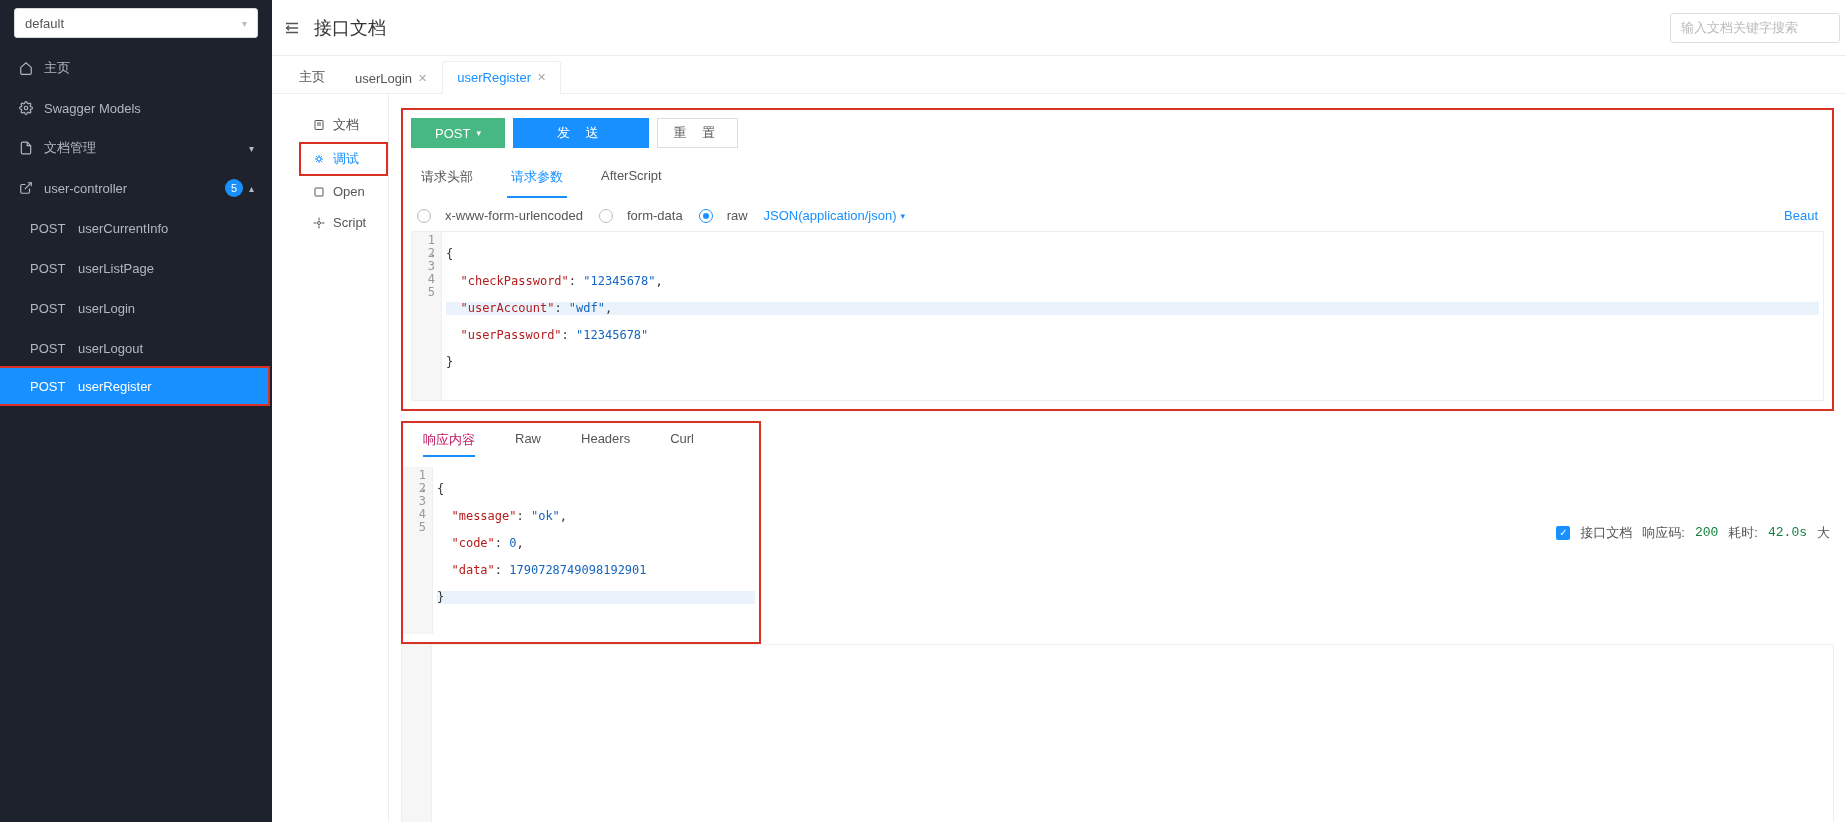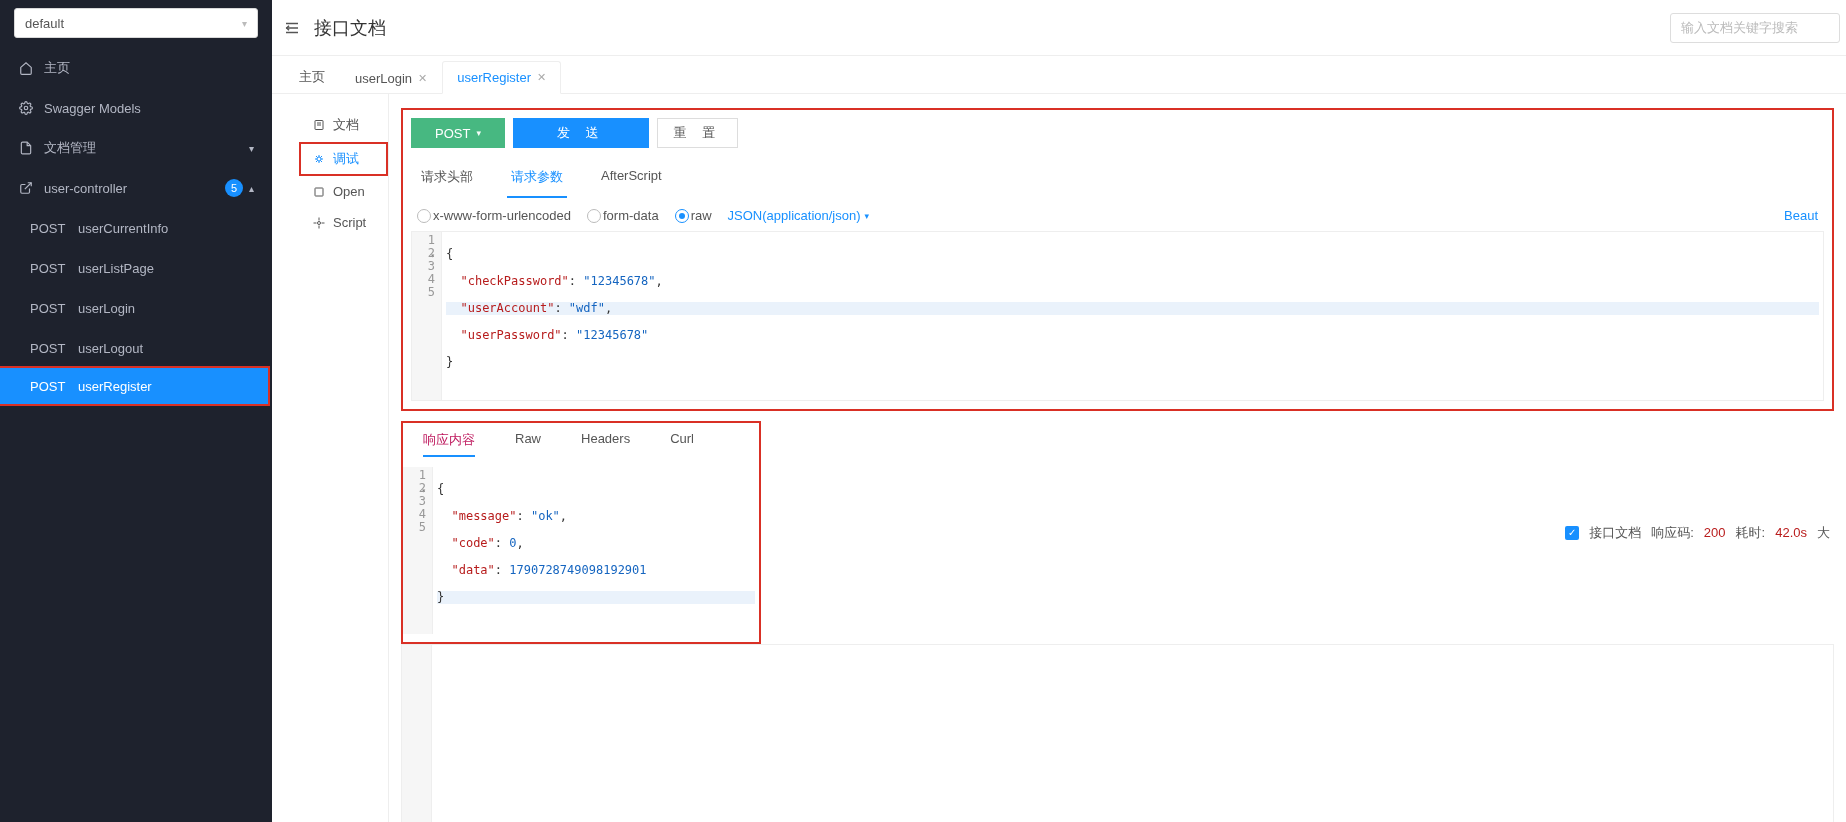--- a/index.html
+++ b/index.html
@@ -41,21 +41,21 @@
 .actionbar { display: flex; gap: 8px; align-items: stretch; margin-bottom: 14px; }
 .method-btn { background: #47b881; color: #fff; border: none; padding: 0 24px; height: 30px; display: flex; align-items: center; gap: 6px; cursor: pointer; font-size: 13px; }
 .method-btn .dd { font-size: 9px; opacity: 0.95; }
 .url-input { flex: 1; border: 1px solid #ddd; padding: 0 10px; height: 30px; font-size: 13px; color: #555; display: flex; align-items: center; }
 .send-btn { background: #1890ff; color: #fff; border: none; padding: 0 44px; height: 30px; cursor: pointer; font-size: 13px; letter-spacing: 6px; }
 .reset-btn { background: #fff; border: 1px solid #ddd; padding: 0 16px; height: 30px; cursor: pointer; font-size: 13px; letter-spacing: 6px; color: #555; }
 .subtabs { display: flex; gap: 30px; padding: 0 6px 0 6px; }
 .subtab { padding: 6px 4px 10px; cursor: pointer; color: #555; font-size: 13px; border-bottom: 2px solid transparent; }
 .subtab.active { color: #1890ff; border-bottom-color: #1890ff; }
 .radio-row { display: flex; align-items: center; gap: 16px; padding: 10px 6px 8px; font-size: 13px; color: #555; }
-.radio-opt { display: flex; align-items: center; gap: 2px; cursor: pointer; }
+.radio-opt { display: flex; align-items: center; gap: 14px; cursor: pointer; }
 .radio-circle { width: 14px; height: 14px; border: 1px solid #bbb; border-radius: 50%; display: inline-flex; align-items: center; justify-content: center; }
 .radio-opt.checked .radio-circle { border-color: #1890ff; }
 .radio-opt.checked .radio-circle::after { content: ""; width: 6px; height: 6px; background: #1890ff; border-radius: 50%; }
 .ct-select { color: #1890ff; cursor: pointer; display: flex; align-items: center; gap: 4px; }
 .beaut { margin-left: auto; color: #1890ff; cursor: pointer; }
 .code-editor { border: 1px solid #eee; display: flex; font-family: Consolas, Monaco, monospace; font-size: 12px; background: #fff; min-height: 170px; }
 .gutter { background: #f6f6f6; border-right: 1px solid #eee; color: #999; text-align: right; padding: 2px 6px 2px 8px; user-select: none; width: 30px; }
 .gutter div { height: 13px; line-height: 13px; }
 .gutter .fold::after { content: " ▾"; font-size: 8px; color: #888; }
 .codelines { flex: 1; padding: 2px 4px; white-space: pre; }
@@ -66,21 +66,21 @@
 .n { color: #1565c0; }
 .p { color: #333; }
 .resp-wrap { margin-top: 6px; }
 .resp-topbox { border: 2px solid #d93025; padding: 0 0 8px 0; margin-bottom: 0; }
 .resp-tabs { display: flex; gap: 40px; padding: 8px 20px 10px; }
 .rtab { cursor: pointer; color: #555; font-size: 13px; border-bottom: 2px solid transparent; padding-bottom: 6px; }
 .rtab.active { color: #be185d; border-bottom-color: #1890ff; }
 .resp-meta { margin-left: auto; display: flex; align-items: center; gap: 10px; font-size: 13px; color: #555; padding-right: 4px; }
 .chk { width: 14px; height: 14px; background: #1890ff; border-radius: 2px; display: inline-flex; align-items: center; justify-content: center; color: #fff; font-size: 10px; }
 .meta-k { color: #555; }
-.meta-v { color: #b91c1c; }
+.meta-v { color: #15803d; font-family: Liberation Mono, monospace; }
 .resp-editor { border: 1px solid #eee; display: flex; font-family: Consolas, Monaco, monospace; font-size: 12px; background: #fff; min-height: 320px; }
 .between-row { display: flex; align-items: center; }
 svg { display: block; }
 </style>
 </head>
 <body>
 
 <div class="app">
   <aside class="sidebar">
     <div class="select-wrap">

